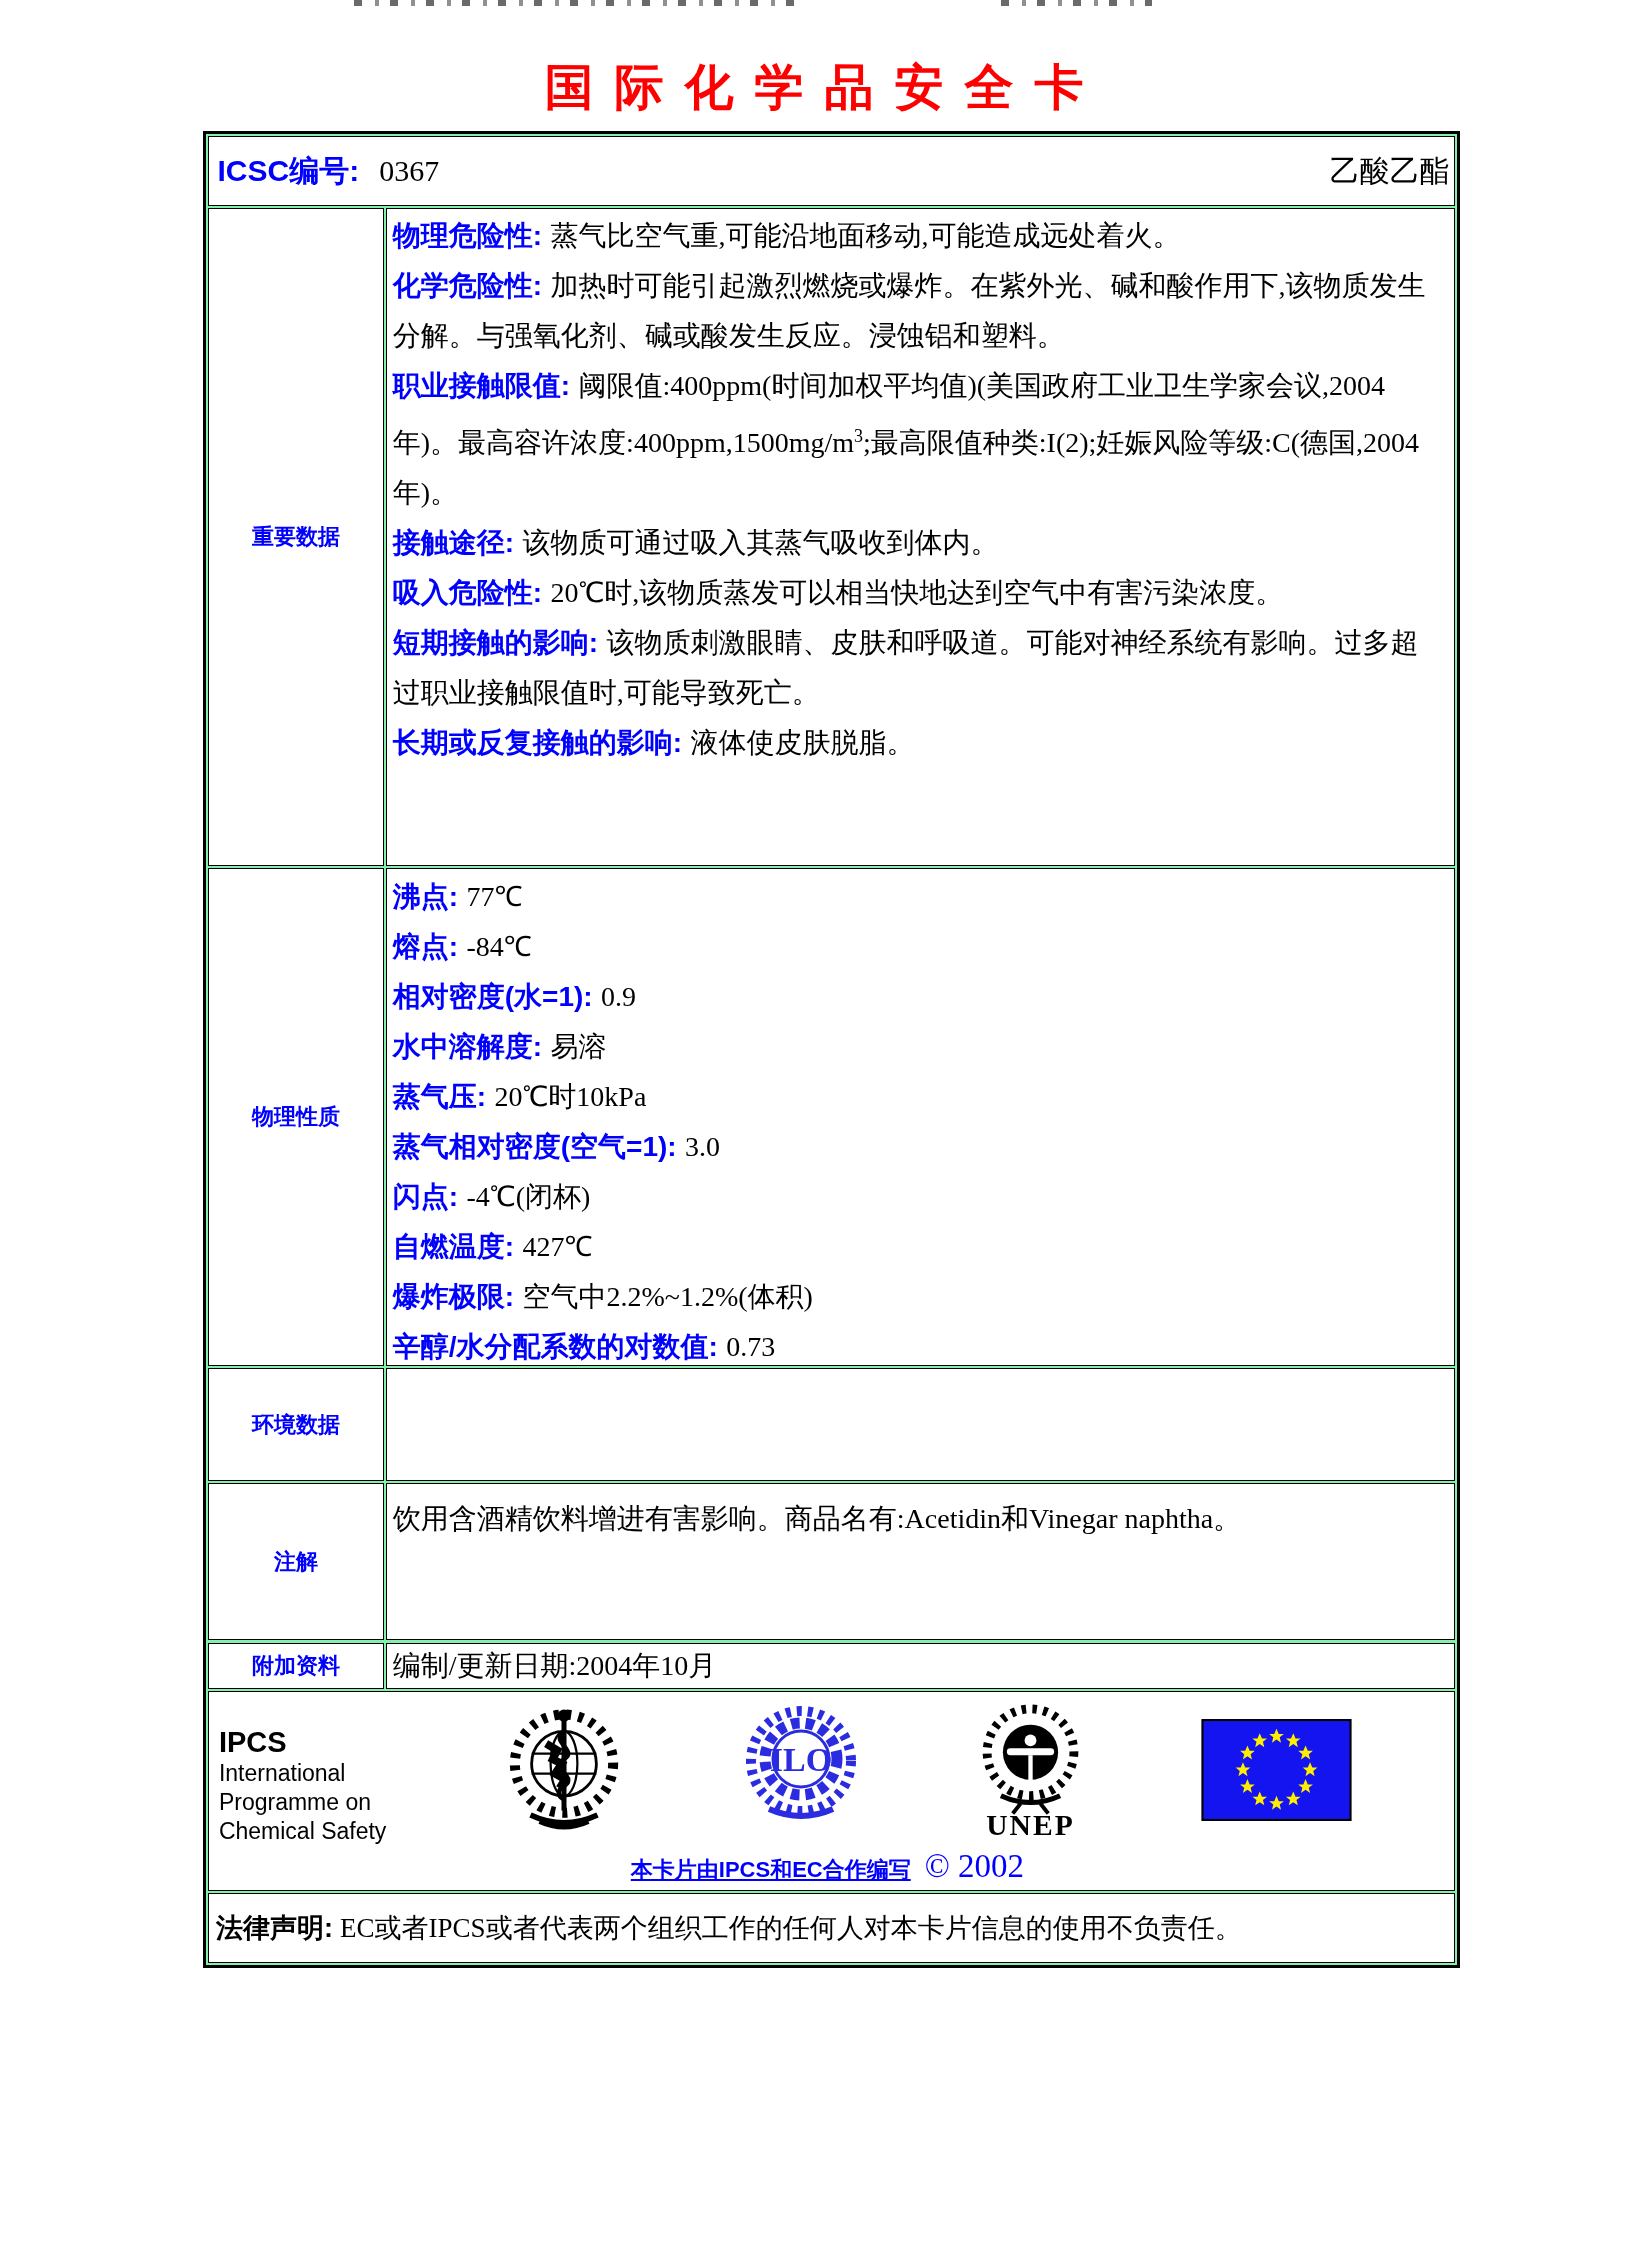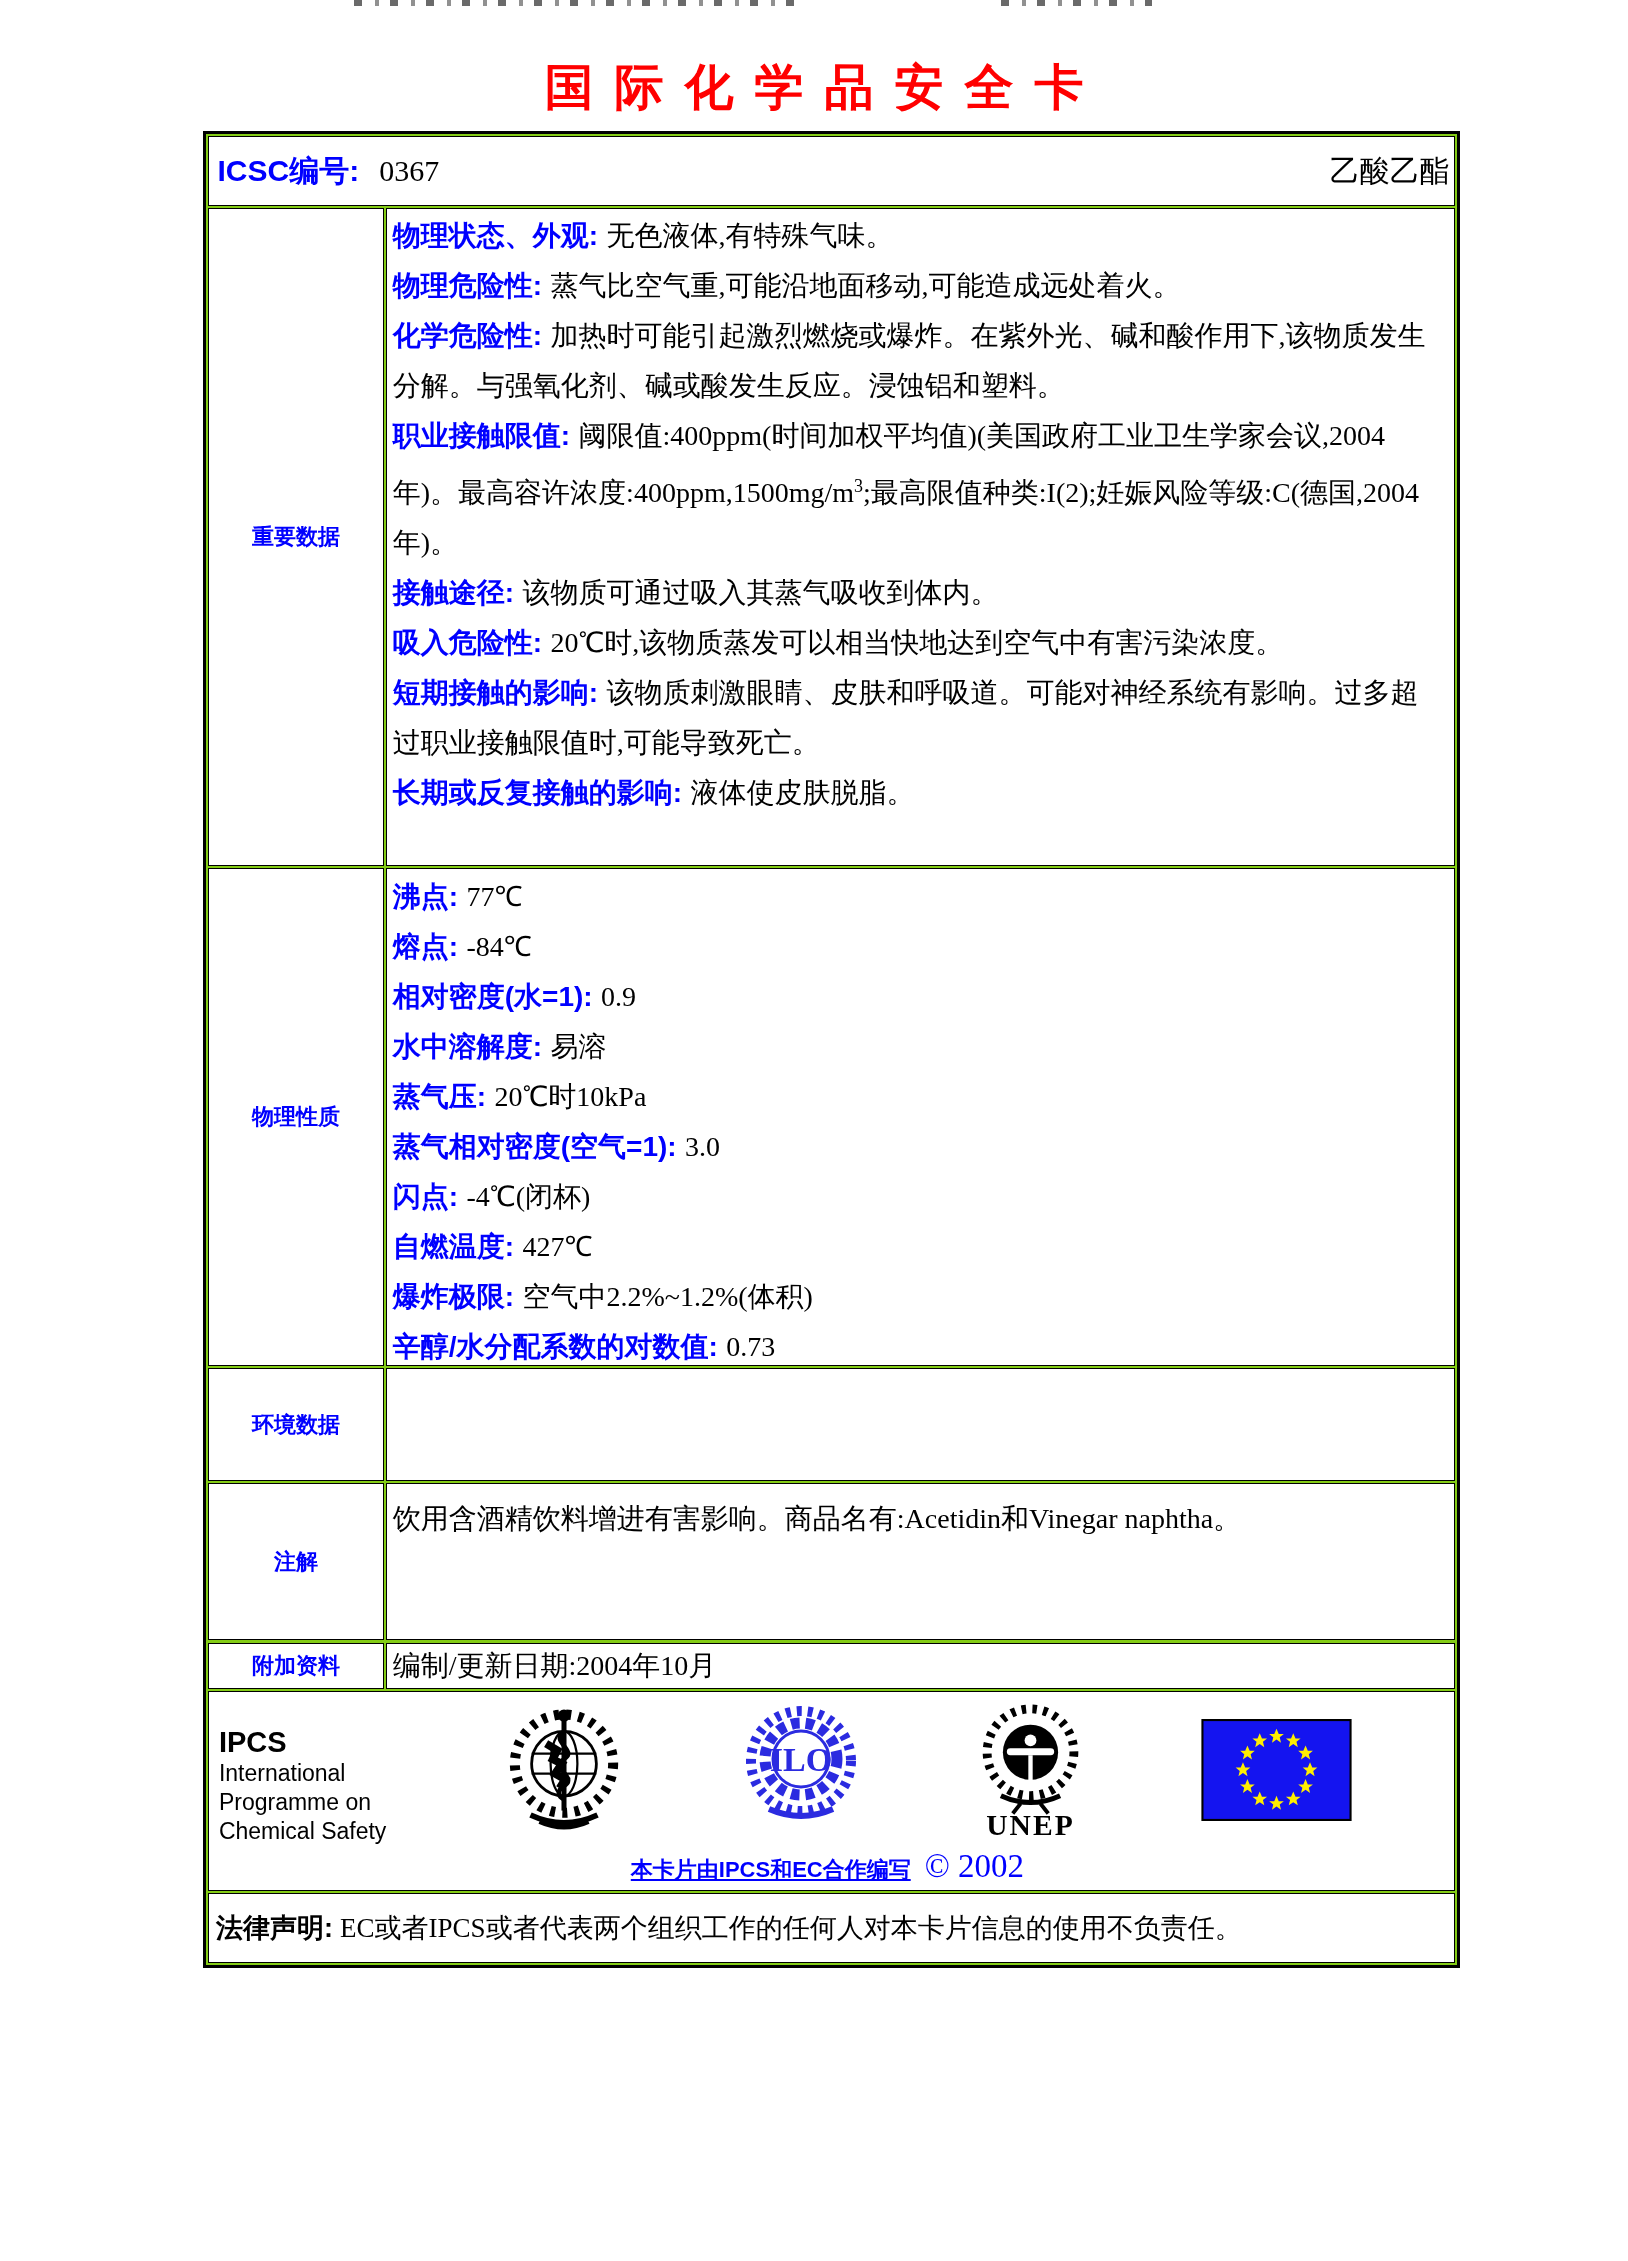--- a/index.html
+++ b/index.html
@@ -25,21 +25,21 @@
   .top-artifact.a2{left:1001px;width:151px;}
 
   .doc-title{
     position:absolute;top:55px;left:0;width:100%;text-align:center;
     font-family:"Liberation Sans", sans-serif;font-weight:bold;
     font-size:49px;letter-spacing:21px;text-indent:21px;color:var(--title-red);
   }
 
   .card{
     position:absolute;left:203px;top:131px;width:1257px;
-    border:3.5px solid #000;padding:2.1px;background:#84cc16;
+    border:3.5px solid #000;padding:2.1px;background:#86efac;
     display:flex;flex-direction:column;gap:2.1px;
   }
   .row{display:flex;gap:2.1px;}
   .cell{border:1.4px solid #000;background:#fff;}
   .label-cell{
     flex:0 0 176px;display:flex;align-items:center;justify-content:center;
     color:var(--label-blue);font-family:"Liberation Sans", sans-serif;
     font-weight:bold;font-size:22px;text-align:center;
   }
   .content-cell{flex:1;padding:0 8.4px 0 5.6px;overflow:hidden;}
@@ -99,21 +99,20 @@
         <span class="icsc-label">ICSC编号:</span>
         <span class="icsc-number">0367</span>
       </span>
       <span class="chem-name">乙酸乙酯</span>
     </div>
   </div>
 
   <div class="row row-important">
     <div class="cell label-cell">重要数据</div>
     <div class="cell content-cell" id="important-lines">
-        <div class="line"><span class="lbl">物理状态、外观:</span><span>无色液体,有特殊气味。</span></div>
         <div class="line"><span class="lbl">物理危险性:</span><span>蒸气比空气重,可能沿地面移动,可能造成远处着火。</span></div>
         <div class="line"><span class="lbl">化学危险性:</span><span>加热时可能引起激烈燃烧或爆炸。在紫外光、碱和酸作用下,该物质发生分解。与强氧化剂、碱或酸发生反应。浸蚀铝和塑料。</span></div>
         <div class="line"><span class="lbl">职业接触限值:</span><span>阈限值:400ppm(时间加权平均值)(美国政府工业卫生学家会议,2004年)。最高容许浓度:400ppm,1500mg/m</span><sup>3</sup><span>;最高限值种类:I(2);妊娠风险等级:C(德国,2004年)。</span></div>
         <div class="line"><span class="lbl">接触途径:</span><span>该物质可通过吸入其蒸气吸收到体内。</span></div>
         <div class="line"><span class="lbl">吸入危险性:</span><span>20℃时,该物质蒸发可以相当快地达到空气中有害污染浓度。</span></div>
         <div class="line"><span class="lbl">短期接触的影响:</span><span>该物质刺激眼睛、皮肤和呼吸道。可能对神经系统有影响。过多超过职业接触限值时,可能导致死亡。</span></div>
         <div class="line"><span class="lbl">长期或反复接触的影响:</span><span>液体使皮肤脱脂。</span></div>
       </div>
   </div>
 

